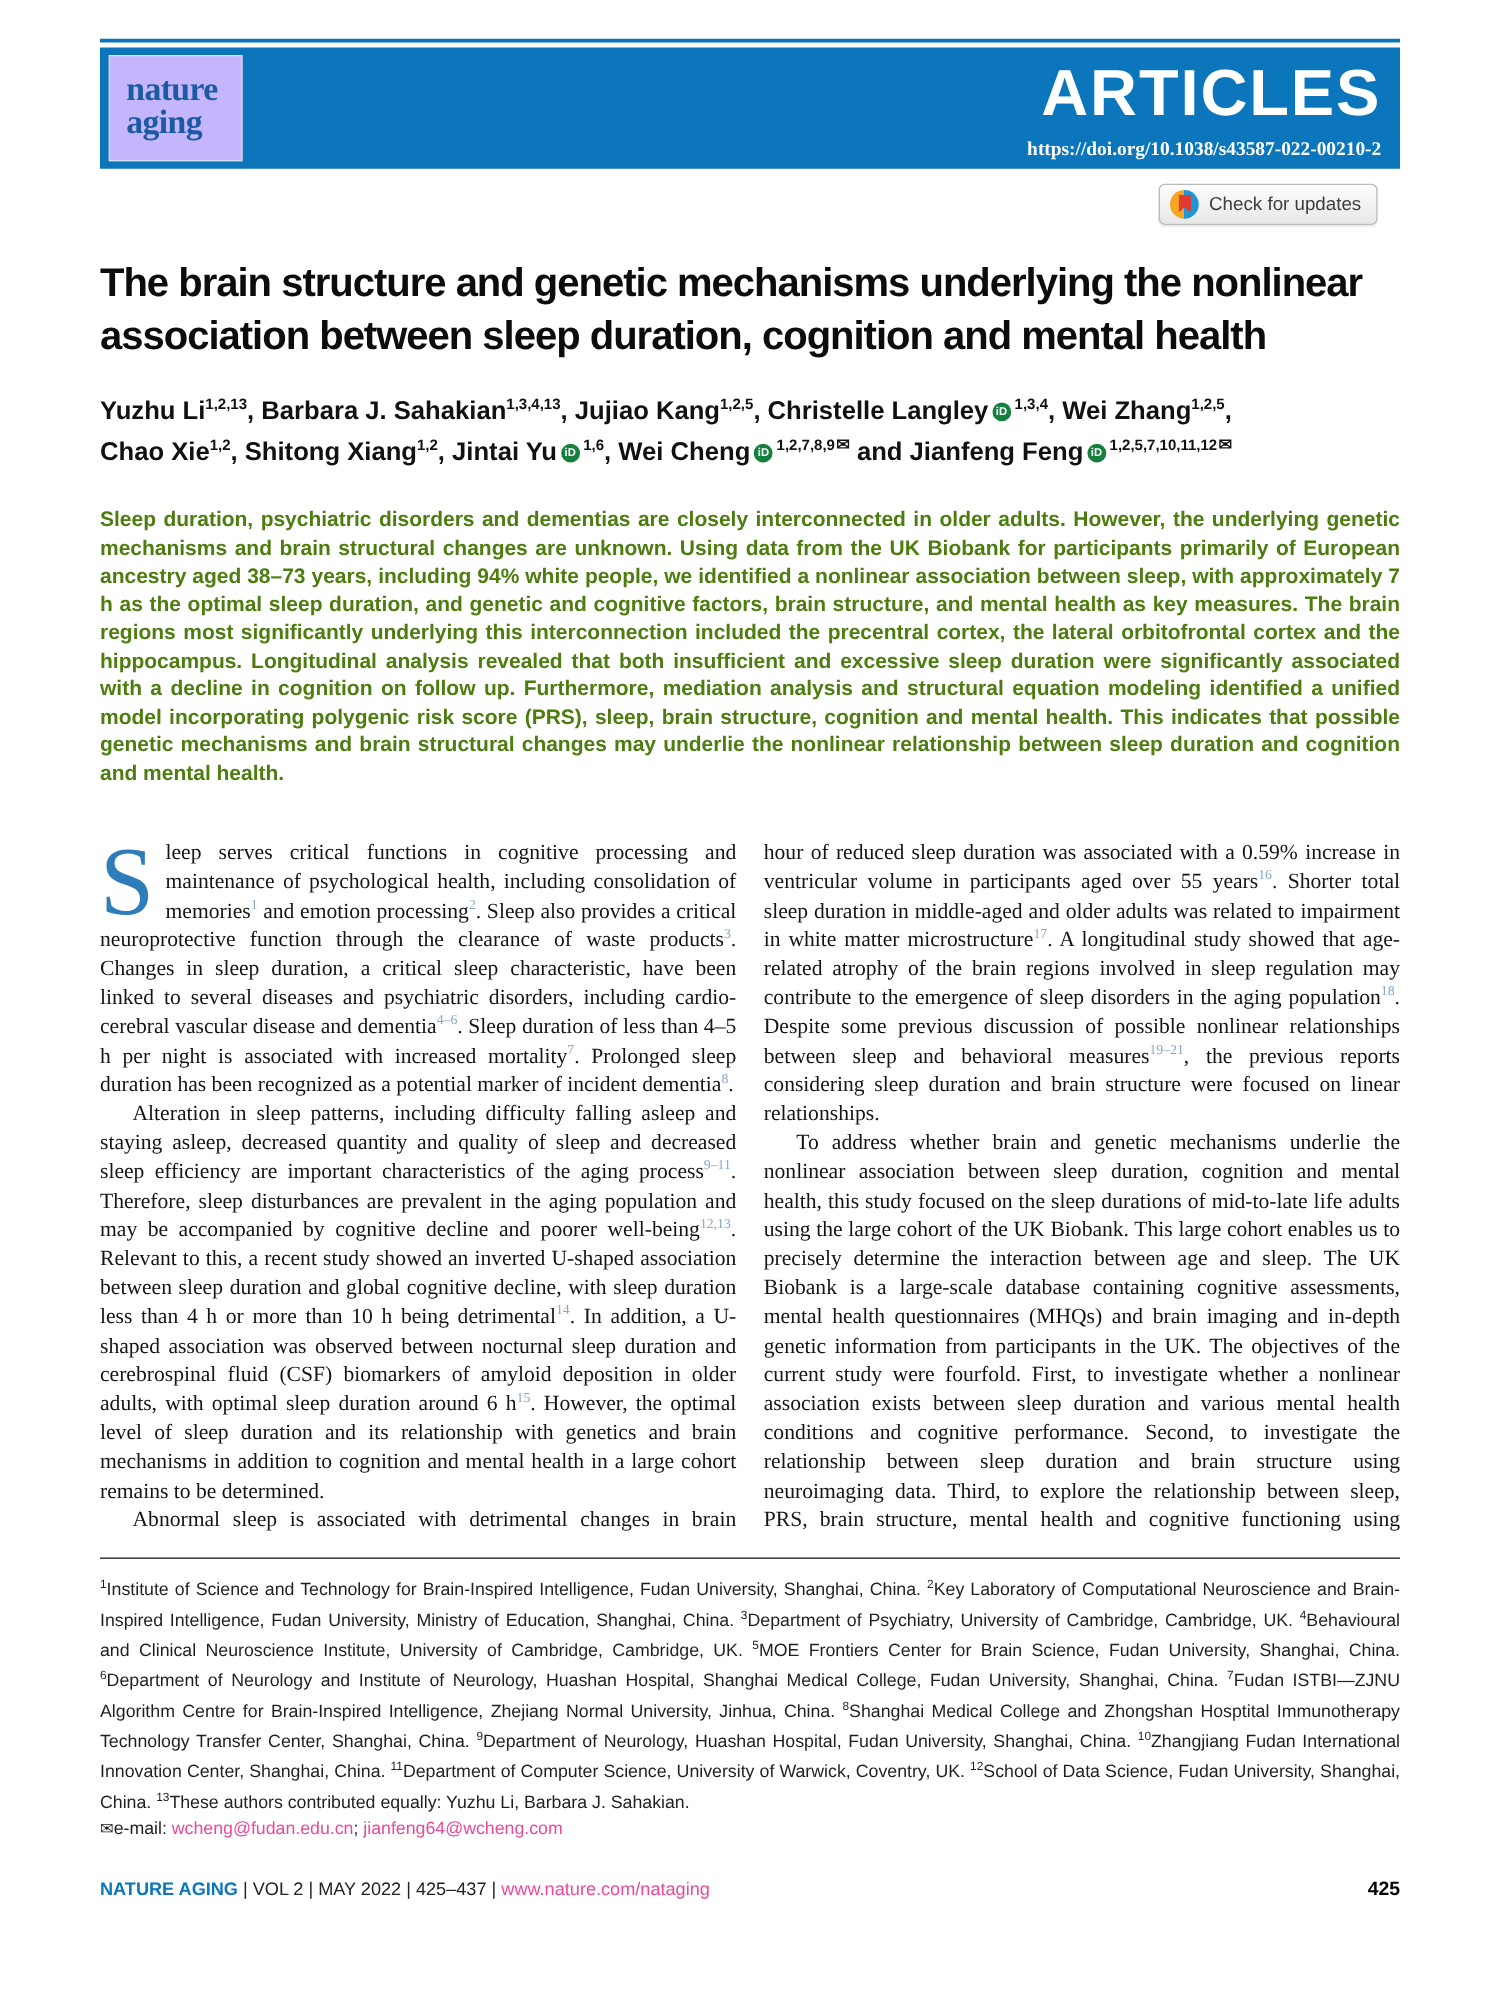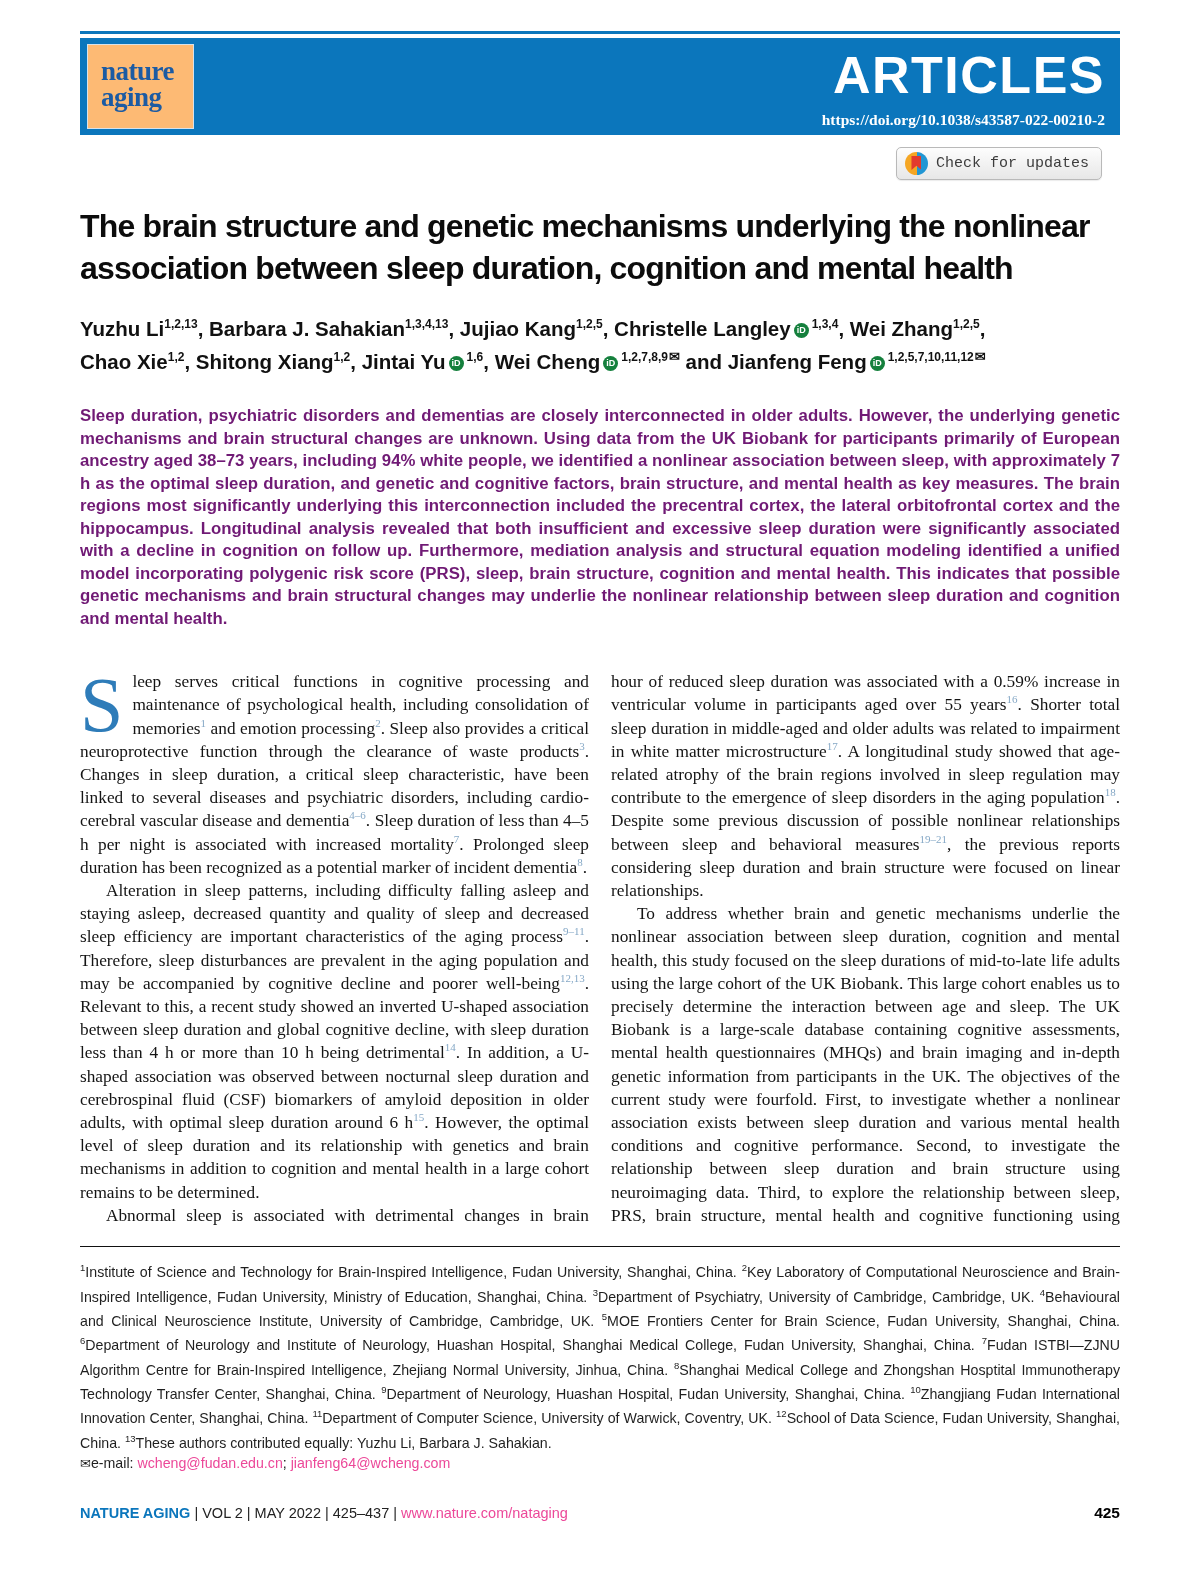--- a/index.html
+++ b/index.html
@@ -7,33 +7,33 @@
   .page {
     width:1200px; height:1593px; margin:0 auto; background:#fff;
     padding:0 80px; overflow:hidden; position:relative;
     font-family:"Liberation Sans", sans-serif; color:#111;
   }
   .top-rule { height:3px; background:#0b76bc; margin-top:31px; }
 
   
   .banner { margin-top:4px; height:97px; background:#0b76bc; display:flex; justify-content:space-between; }
   .logo-box {
-    background:#fdba74; width:107px; height:85px; margin:6px 0 6px 7px;
+    background:#c4b5fd; width:107px; height:85px; margin:6px 0 6px 7px;
     border:1px solid #d7e2ea; padding:13px 0 0 13px;
   }
   .logo-text {
     font-family:"Liberation Serif", serif; font-weight:700; color:#1c5ba3;
     font-size:27px; line-height:26px; letter-spacing:-0.5px;
   }
   .banner-right { text-align:right; padding:8px 15px 0 0; color:#fff; }
   .article-type { font-size:52px; font-weight:700; letter-spacing:1.5px; line-height:1.15; }
   .doi { font-size:15.5px; font-weight:700; margin-top:5px;font-family:Liberation Serif, serif; }
 
   
-  .updates-row { display:flex; justify-content:flex-end; margin:12px 18px 0 0;font-family:Liberation Mono, monospace; }
+  .updates-row { display:flex; justify-content:flex-end; margin:12px 18px 0 0; }
   .badge {
     display:inline-flex; align-items:center; gap:8px; cursor:pointer;
     border:1px solid #b9b9b9; border-radius:5px; padding:4px 12px 4px 8px;
     background:linear-gradient(#fdfdfd,#e7e7e7);
     box-shadow:0 1px 1px rgba(0,0,0,0.08);
   }
   .crossmark { width:23px; height:23px; border-radius:50%;
     background:linear-gradient(90deg,#f5a623 50%,#2196d4 50%); position:relative; }
   .crossmark::after {
     content:""; position:absolute; left:6.5px; top:4px; width:10px; height:14px;
@@ -52,21 +52,21 @@
     display:inline-block; width:15px; height:15px; border-radius:50%;
     background:#15803d; color:#fff; font-size:9px; font-weight:700;
     text-align:center; line-height:15px; margin:0 3px 0 3px; vertical-align:3px;
     font-family:"Liberation Sans", sans-serif;
   }
   .authors .mail-icon { font-size:13px; vertical-align:super; line-height:0; margin-left:1px; color:#111; }
 
   
   .abstract {
     margin-top:27px; font-size:16.8px; font-weight:700; line-height:1.34;
-    text-align:justify; color:#701a75;
+    text-align:justify; color:#4d7c0f;
   }
 
   
   .columns { display:flex; gap:22px; margin-top:40px; height:560px; overflow:hidden; }
   .col {
     flex:1; font-family:"Liberation Serif", serif; font-size:17.3px;
     line-height:23.2px; text-align:justify; color:#141414;
     hyphens:auto; -webkit-hyphens:auto;
   }
   .col p { margin:0; }

